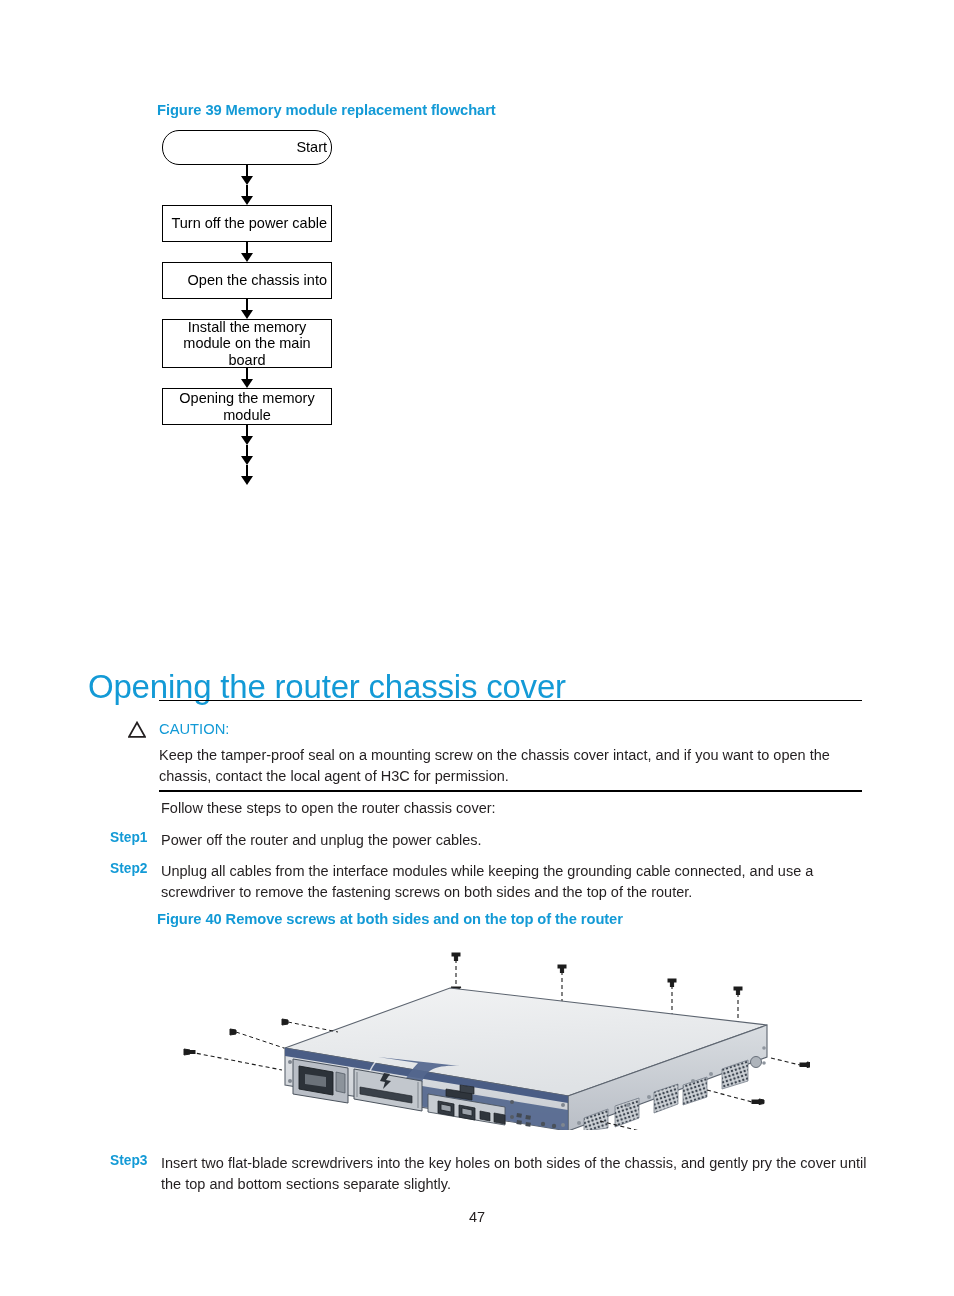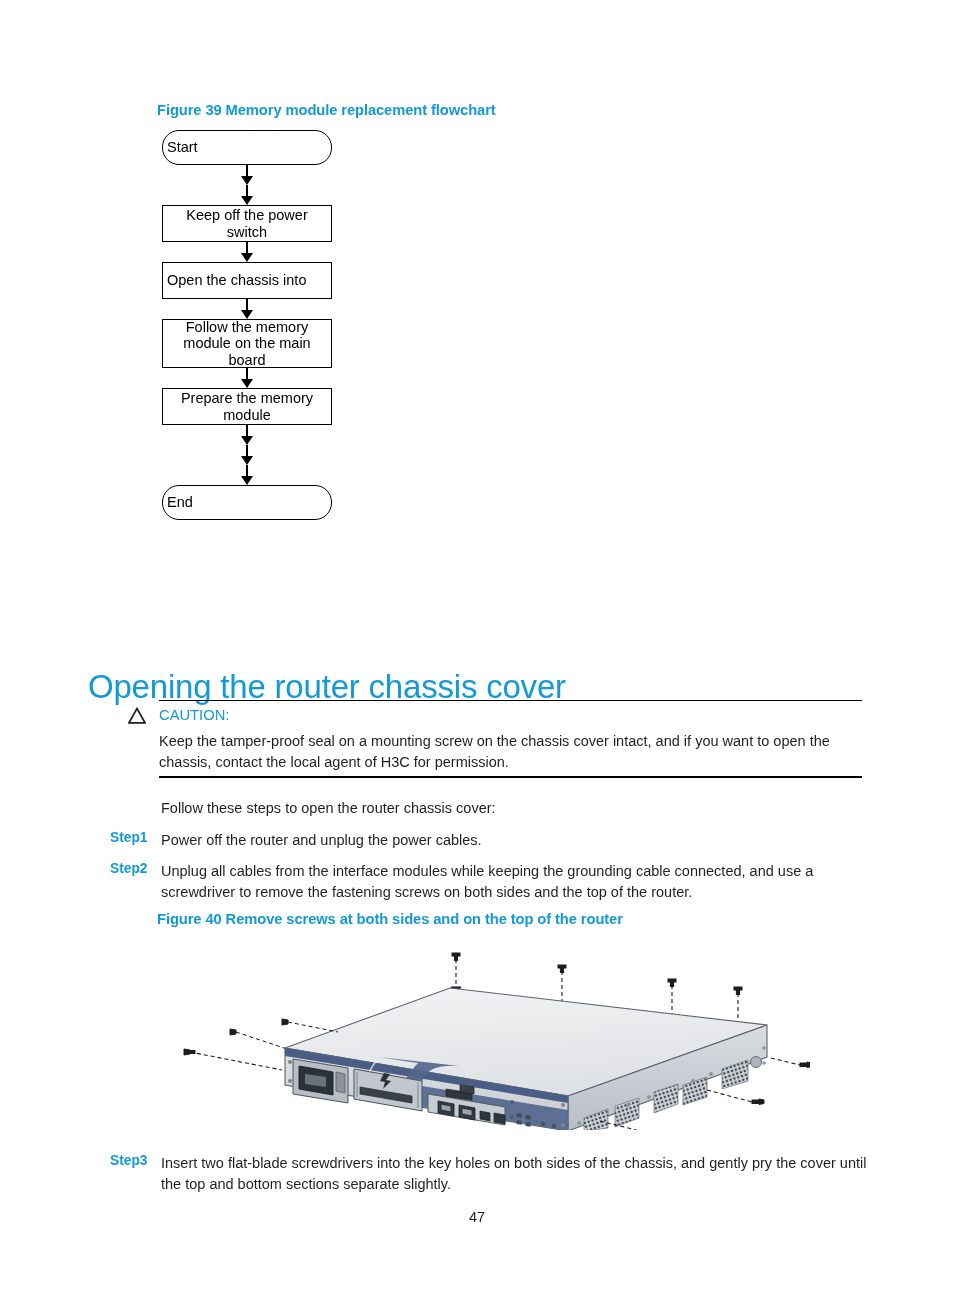--- a/index.html
+++ b/index.html
@@ -47,21 +47,21 @@
     width: 175px;
   }
   .flow-node {
     position: relative;
     box-sizing: border-box;
     width: 170px;
     border: 1.4px solid #000000;
     background: #ffffff;
     display: flex;
     align-items: center;
-    justify-content: flex-start;
+    justify-content: flex-end;
     text-align: center;
     font-family: "Liberation Sans", sans-serif;
     font-size: 14.5px;
     line-height: 16.5px;
     color: #000000;
     padding: 2px 4px;
   }
   .flow-node.terminal {
     border-radius: 17px;
     height: 35px;
@@ -118,21 +118,21 @@
   }
   .rule {
     width: 703px;
     margin-left: 31px;
     height: 1.4px;
     background: #000000;
   }
   .caution-head-row {
     position: relative;
     height: 22px;
-    margin-top: 5px;
+    margin-top: 19px;
   }
   .caution-triangle {
     position: absolute;
     left: 0px;
     top: 1px;
     width: 18px;
     height: 17px;
   }
   .caution-label {
     position: absolute;
@@ -236,46 +236,43 @@
   <div class="flow">
 
     <div class="flow-node terminal">
       <span>Start</span>
     </div>
     <div class="flow-arrow"></div>
 
     <div class="flow-arrow"></div>
 
     <div class="flow-node h2line">
-      <span>Keep off the power switch</span>
+      <span>Turn off the power cable</span>
     </div>
     <div class="flow-arrow"></div>
 
     <div class="flow-node h2line">
       <span>Open the chassis into</span>
     </div>
     <div class="flow-arrow"></div>
 
     <div class="flow-node h3line">
-      <span>Follow the memory module on the main board</span>
+      <span>Install the memory module on the main board</span>
     </div>
     <div class="flow-arrow"></div>
 
     <div class="flow-node h2line">
-      <span>Prepare the memory module</span>
-    </div>
-    <div class="flow-arrow"></div>
-
-    <div class="flow-arrow"></div>
-
-    <div class="flow-arrow"></div>
-
-    <div class="flow-node terminal">
-      <span>End</span>
-    </div>
+      <span>Opening the memory module</span>
+    </div>
+    <div class="flow-arrow"></div>
+
+    <div class="flow-arrow"></div>
+
+    <div class="flow-arrow"></div>
+
 
   </div>
 
   <h1 id="section-heading">Opening the router chassis cover</h1>
 
   <div class="caution-block">
     <div class="rule"></div>
     <div class="caution-head-row">
       <svg class="caution-triangle" viewBox="0 0 18 17">
         <polygon points="9,1.5 17,15.8 1,15.8" fill="none" stroke="#231f20" stroke-width="1.7" stroke-linejoin="miter"></polygon>

